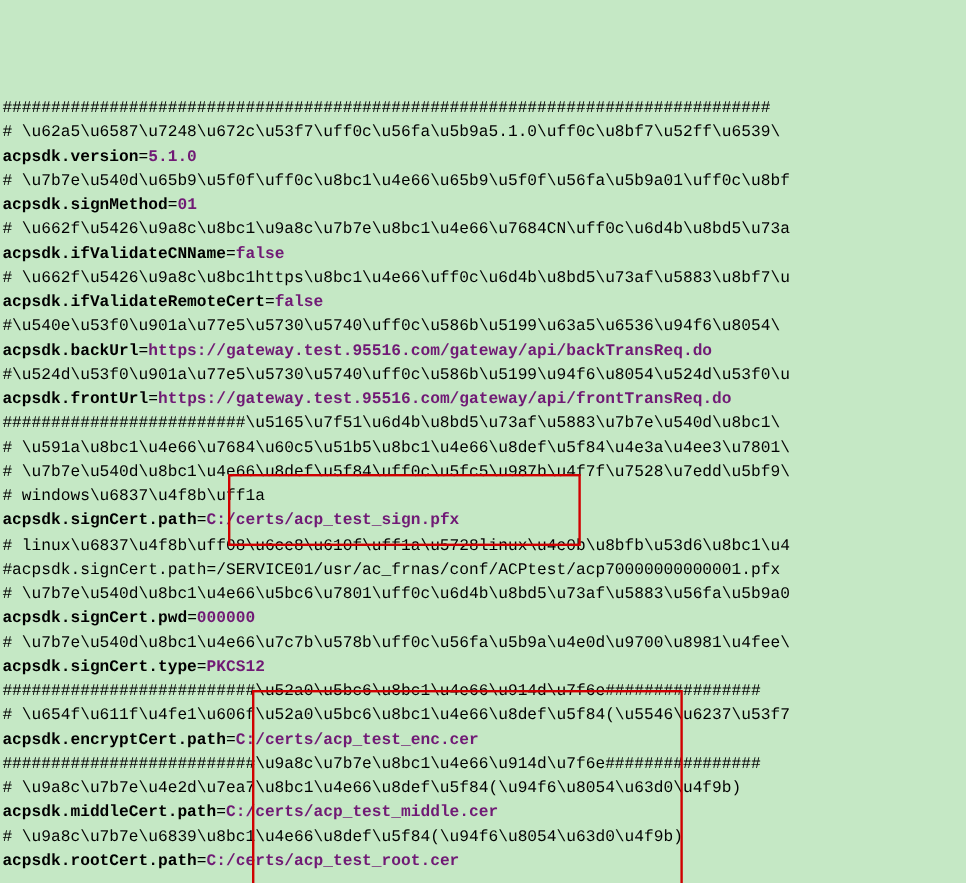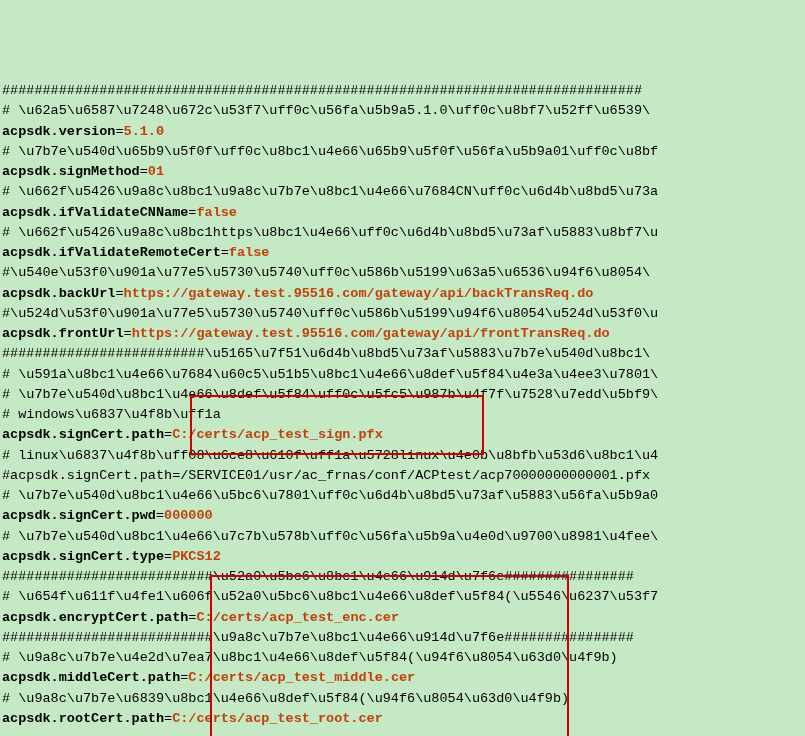--- a/index.html
+++ b/index.html
@@ -24,21 +24,21 @@
     }
     .key {
       color: #000000;
       font-weight: bold;
       margin-top: 14px;
     }
     .eq {
       color: #000000;
     }
     .value-blue {
-      color: #c2410c;
+      color: #701a75;
       font-weight: bold;
     }
     .hashes {
       color: #000000;
     }
     
     .box1 { position: absolute; left: 190px; top: 395px; width: 290px; height: 56px; border: 2px solid #d00000; pointer-events: none;}
     
     .box2 { position: absolute; left: 210px; top: 575px; width: 355px; height: 160px; border: 2px solid #d00000; pointer-events: none;}
   </style>

